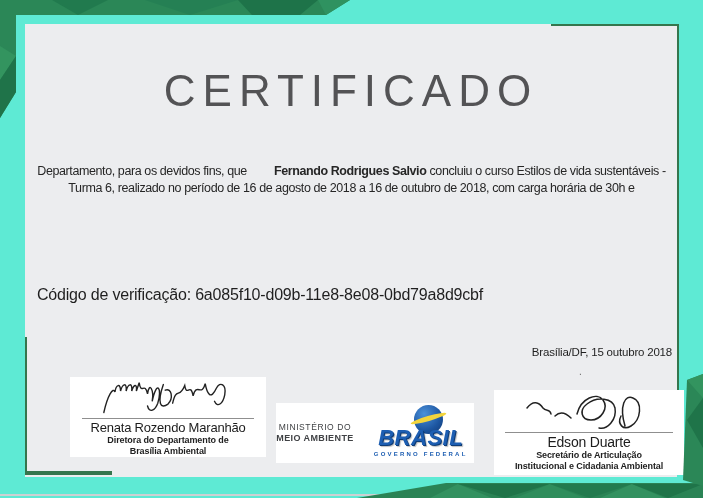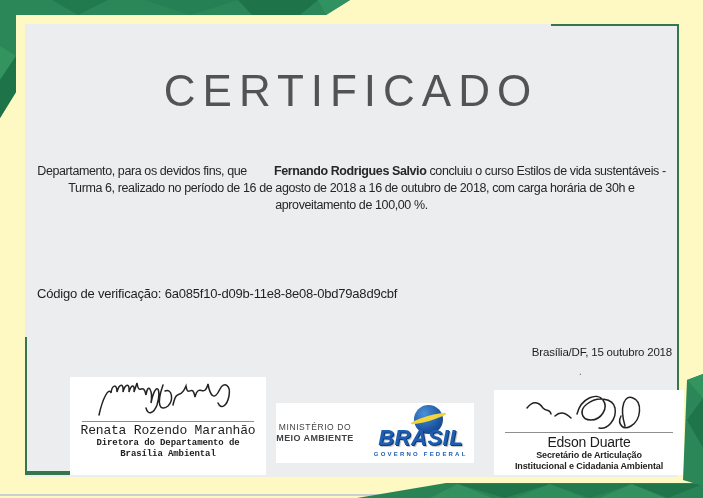--- a/index.html
+++ b/index.html
@@ -1,17 +1,17 @@
 <!DOCTYPE html>
 <html><head>
 <meta charset="utf-8">
 <style>
   html,body{margin:0;padding:0;background:#fff;}
   .page{
-    position:relative;width:703px;height:498px;background:#fef9c3;
+    position:relative;width:703px;height:498px;background:#5eead4;
     font-family:"Liberation Sans", sans-serif;overflow:hidden;
   }
   
   .page-bottom-line{position:absolute;left:0;top:494px;width:703px;height:2px;background:#cdd0d2;z-index:0;}
 
   
   .cert{position:absolute;left:25px;top:24px;width:652px;height:453px;background:#ecedef;z-index:1;}
 
   
   .seg{position:absolute;background:#35764d;z-index:2;}
@@ -25,31 +25,31 @@
     font-size:44px;letter-spacing:7px;color:#535355;font-weight:400;
   }
   .body-text{
     position:absolute;left:0;top:163px;width:703px;text-align:center;z-index:3;
     font-size:12.5px;letter-spacing:-0.4px;line-height:17px;color:#262626;
   }
   .body-text .bline{display:block;white-space:nowrap;}
   .body-text b{font-weight:700;padding-left:24px;}
   .verify{
     position:absolute;left:37px;top:286px;z-index:3;
-    font-size:13px;color:#1f1f1f;letter-spacing:-0.2px;
+    font-size:16px;color:#1f1f1f;letter-spacing:-0.2px;
   }
   .dateline{
     position:absolute;right:31px;top:346px;z-index:3;
     font-size:11.5px;color:#1f1f1f;letter-spacing:-0.2px;padding-left:12px;
   }
   .date-dot{position:absolute;left:579px;top:366px;z-index:3;font-size:10px;color:#6b6b6b;}
 
   
   .plate{position:absolute;background:#ffffff;z-index:4;display:flex;flex-direction:column;align-items:center;}
-  .plate-renata{left:70px;top:377px;width:196px;height:98px;font-family:Liberation Mono, monospace;}
+  .plate-renata{left:70px;top:377px;width:196px;height:80px;}
   .plate-logos{left:276px;top:403px;width:198px;height:60px;flex-direction:row;justify-content:center;align-items:center;gap:14px;}
   .plate-edson{left:494px;top:390px;width:190px;height:85px;}
 
   .sig-svg{display:block;margin-top:2px;}
   .sig-divider{width:88%;height:1px;background:#8f8f8f;margin:0 auto;}
   .sig-name{font-size:13px;color:#1c1c1c;margin-top:1px;text-align:center;letter-spacing:-0.2px;}
   .plate-edson .sig-name{font-size:14px;}
   .sig-role{font-size:9px;font-weight:700;color:#222;text-align:center;line-height:11px;letter-spacing:-0.1px;}
 
   
@@ -94,21 +94,20 @@
   <div class="seg seg-top"></div>
   <div class="seg seg-right"></div>
   <div class="seg seg-left"></div>
   <div class="seg seg-bottom"></div>
 
   <div class="title">CERTIFICADO</div>
 
   <div class="body-text">
     <span class="bline"><span>Departamento, para os devidos fins, que </span><b>Fernando Rodrigues Salvio</b><span> concluiu o curso Estilos de vida sustentáveis -</span></span>
     <span class="bline">Turma 6, realizado no período de 16 de agosto de 2018 a 16 de outubro de 2018, com carga horária de 30h e</span>
-    <span class="bline">aproveitamento de 100,00 %.</span>
   </div>
 
   <div class="verify"><span>Código de verificação:</span> <span>6a085f10-d09b-11e8-8e08-0bd79a8d9cbf</span></div>
 
   <div class="dateline">Brasília/DF, 15 outubro 2018</div>
   <div class="date-dot">.</div>
 
   <div class="plate plate-renata">
     <svg class="sig-svg" width="150" height="42" viewBox="0 0 150 42">
       <path d="M6,36 C10,18 16,8 18,14 C19,6 24,4 24,13 C26,5 31,3 30,13 C32,5 37,3 36,13 C38,6 42,4 41,13 L44,4 C46,18 50,2 53,16 C55,2 60,12 58,24 C63,0 69,10 64,26 C61,34 55,37 53,29 M70,6 C63,26 67,33 75,27 C81,21 79,9 72,12 M80,26 C84,8 87,22 93,7 C95,20 99,3 102,18 C106,3 111,20 115,5 C117,16 121,23 127,10 C131,2 138,6 136,17 C134,27 128,31 125,24" fill="none" stroke="#222222" stroke-width="1.5" stroke-linecap="round"></path>

